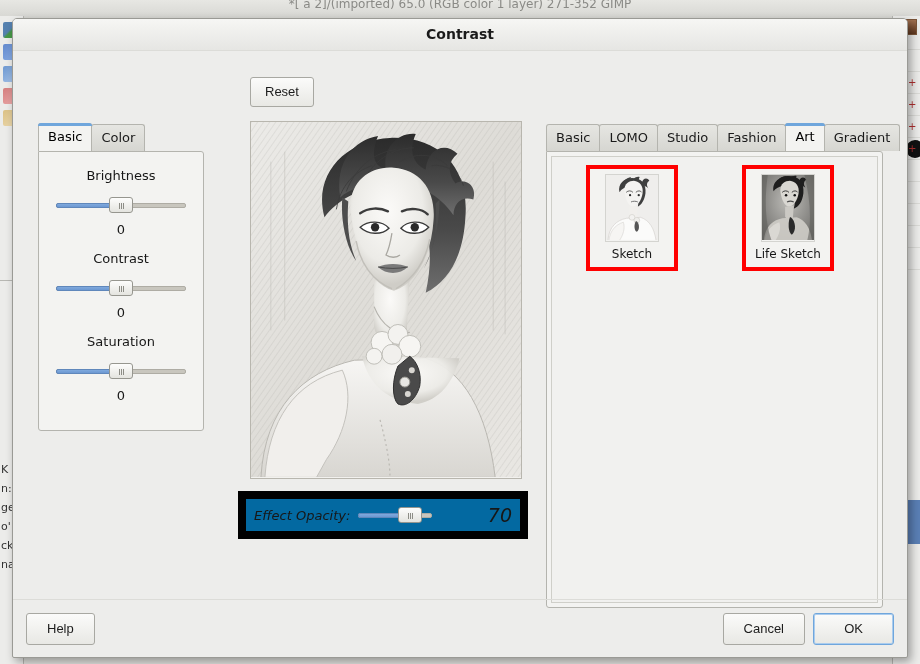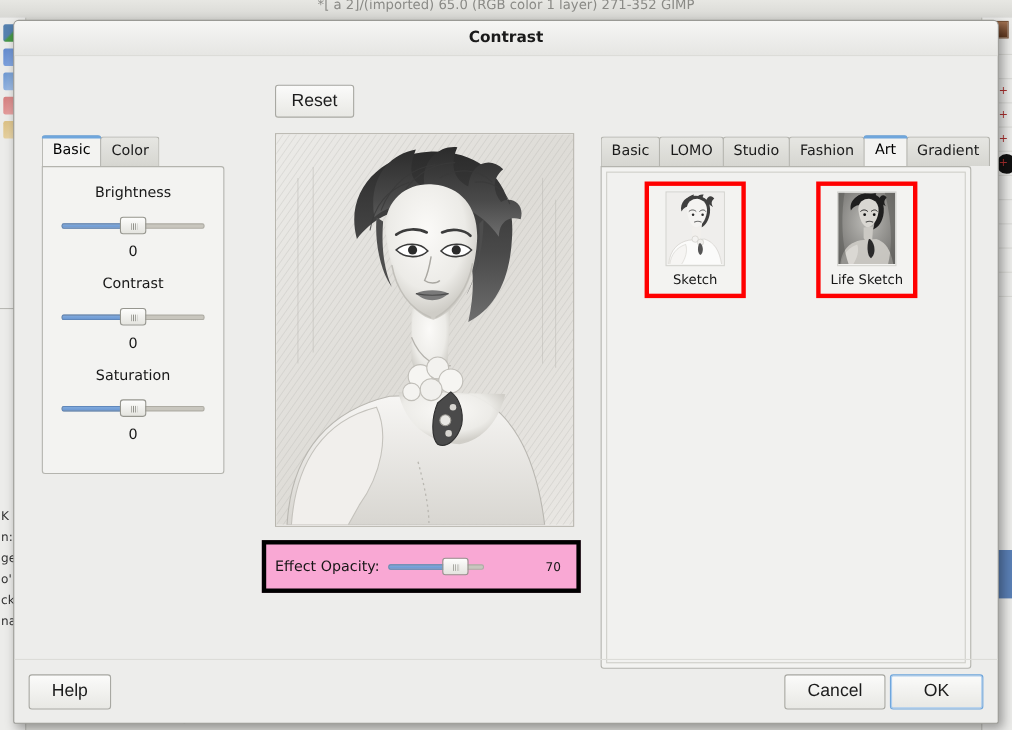--- a/index.html
+++ b/index.html
@@ -124,21 +124,21 @@
   .tab.active::before {
     content: ""; position: absolute; left: -1px; right: -1px; top: -1px; height: 3px;
     background: #6fa6dc; border-radius: 3px 3px 0 0;
   }
   .panel-frame {
     border: 1px solid #b4b4ae;
     background: #f3f3f1;
     border-radius: 0 3px 3px 3px;
   }
   .btn {
-    font-size: 16px; color: #1c1c1c;
+    font-size: 13px; color: #1c1c1c;
     background: linear-gradient(#fbfbfa, #e8e8e4);
     border: 1px solid #a8a8a2;
     border-radius: 3px;
     padding: 6px 14px;
     cursor: pointer;
     line-height: 16px;
   }
   .btn.focus {
     border-color: #6fa6dc;
     box-shadow: 0 0 0 1px #aaccee inset;
@@ -185,28 +185,29 @@
     width: 272px; height: 358px;
     border: 1px solid #b8b6ae;
     background: #f2f1ee;
     overflow: hidden;
     position: relative;
   }
   #preview-art { position: absolute; inset: 0; }
   #opacity-highlight {
     margin-top: 12px; margin-left: 1px;
     width: 290px; height: 48px;
-    border: 4px solid #000000;
-    background: #f9a8d4;
+    border: 8px solid #000000;
+    background: #0369a1;
     display: flex; align-items: center;
     padding: 0 8px;
+    font-style: italic;
   }
   #opacity-label { font-size: 13px; color: #171717; white-space: nowrap; }
   #opacity-slider-wrap { flex: 1; margin: 0 8px; position: relative; }
-  #opacity-value { font-size: 11px; color: #171717; min-width: 20px; margin-left: 48px; }
+  #opacity-value { font-size: 19px; color: #171717; min-width: 20px; margin-left: 48px; }
 
   
   #right-panel { position: absolute; left: 533px; top: 26px; width: 337px; }
   #preset-frame { height: 457px; padding: 8px; position: relative; }
   #preset-inner {
     position: absolute; inset: 4px;
     border: 1px solid #cfcfc9;
     background: #f1f1ef;
     overflow: hidden;
   }

